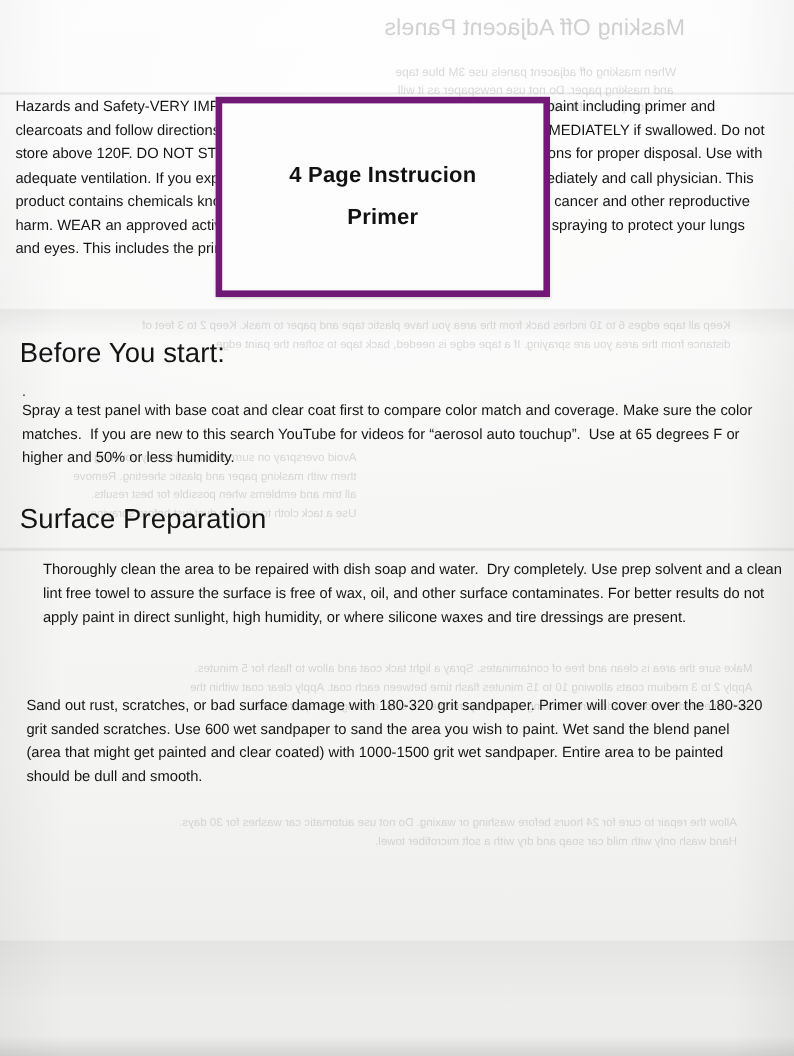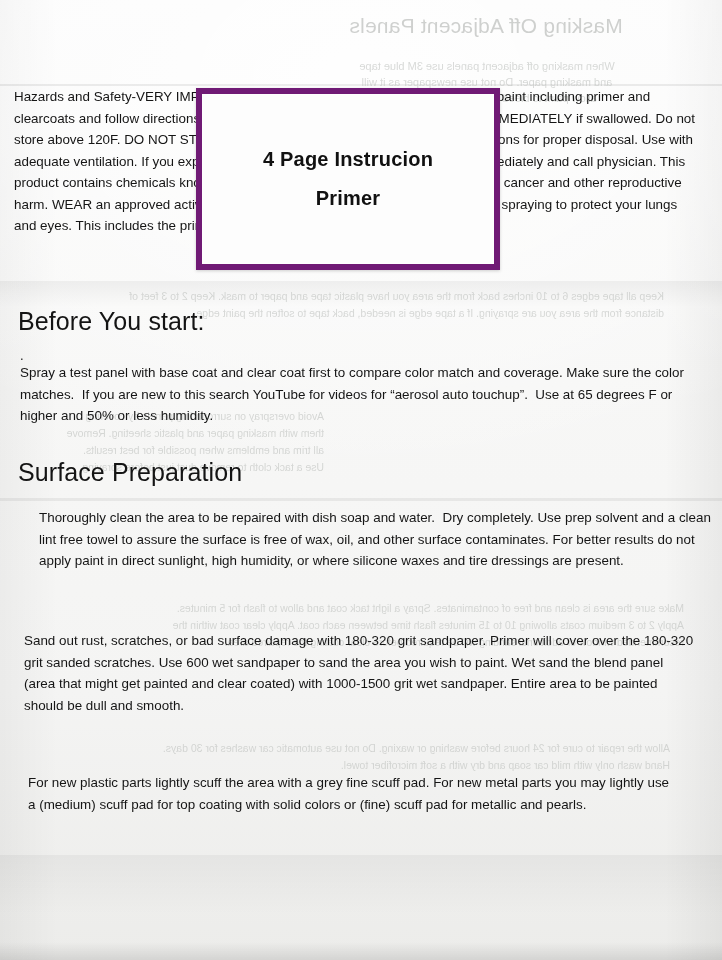--- a/index.html
+++ b/index.html
@@ -200,21 +200,20 @@
   <p class="body-text" id="warning-text">Hazards and Safety-VERY IMPORTANT. Read the warning label on the touch-up paint including primer and clearcoats and follow directions. Keep out of reach of children. Call a physician IMMEDIATELY if swallowed. Do not store above 120F. DO NOT STORE IN CAR and avoid freezing. See local regulations for proper disposal. Use with adequate ventilation. If you experience dizziness or nausea stop product use immediately and call physician. This product contains chemicals known to the State of California to cause birth defects, cancer and other reproductive harm. WEAR an approved active paint respirator and WEAR safety goggles when spraying to protect your lungs and eyes. This includes the primer, paint and clearcoat.</p>
 
   <h1 class="heading" id="before-heading">Before You start:</h1>
   <span id="before-dot">.</span>
   <p class="body-text" id="before-text">Spray a test panel with base coat and clear coat first to compare color match and coverage. Make sure the color matches.  If you are new to this search YouTube for videos for “aerosol auto touchup”.  Use at 65 degrees F or higher and 50% or less humidity.</p>
 
   <h1 class="heading" id="surface-heading">Surface Preparation</h1>
   <p class="body-text" id="surface-text">Thoroughly clean the area to be repaired with dish soap and water.  Dry completely. Use prep solvent and a clean lint free towel to assure the surface is free of wax, oil, and other surface contaminates. For better results do not apply paint in direct sunlight, high humidity, or where silicone waxes and tire dressings are present.</p>
 
   <p class="body-text" id="sanding-text">Sand out rust, scratches, or bad surface damage with 180-320 grit sandpaper. Primer will cover over the 180-320 grit sanded scratches. Use 600 wet sandpaper to sand the area you wish to paint. Wet sand the blend panel (area that might get painted and clear coated) with 1000-1500 grit wet sandpaper. Entire area to be painted should be dull and smooth.</p>
-  <p class="body-text" id="sanding-text-2">For new plastic parts lightly scuff the area with a grey fine scuff pad. For new metal parts you may lightly use a (medium) scuff pad for top coating with solid colors or (fine) scuff pad for metallic and pearls.</p>
 
 </div>
 
 <div class="sticker">
   <div class="sticker-line">4 Page Instrucion</div>
   <div class="sticker-line">Primer</div>
 </div>
 
 <div class="bottom-edge"></div>
 

